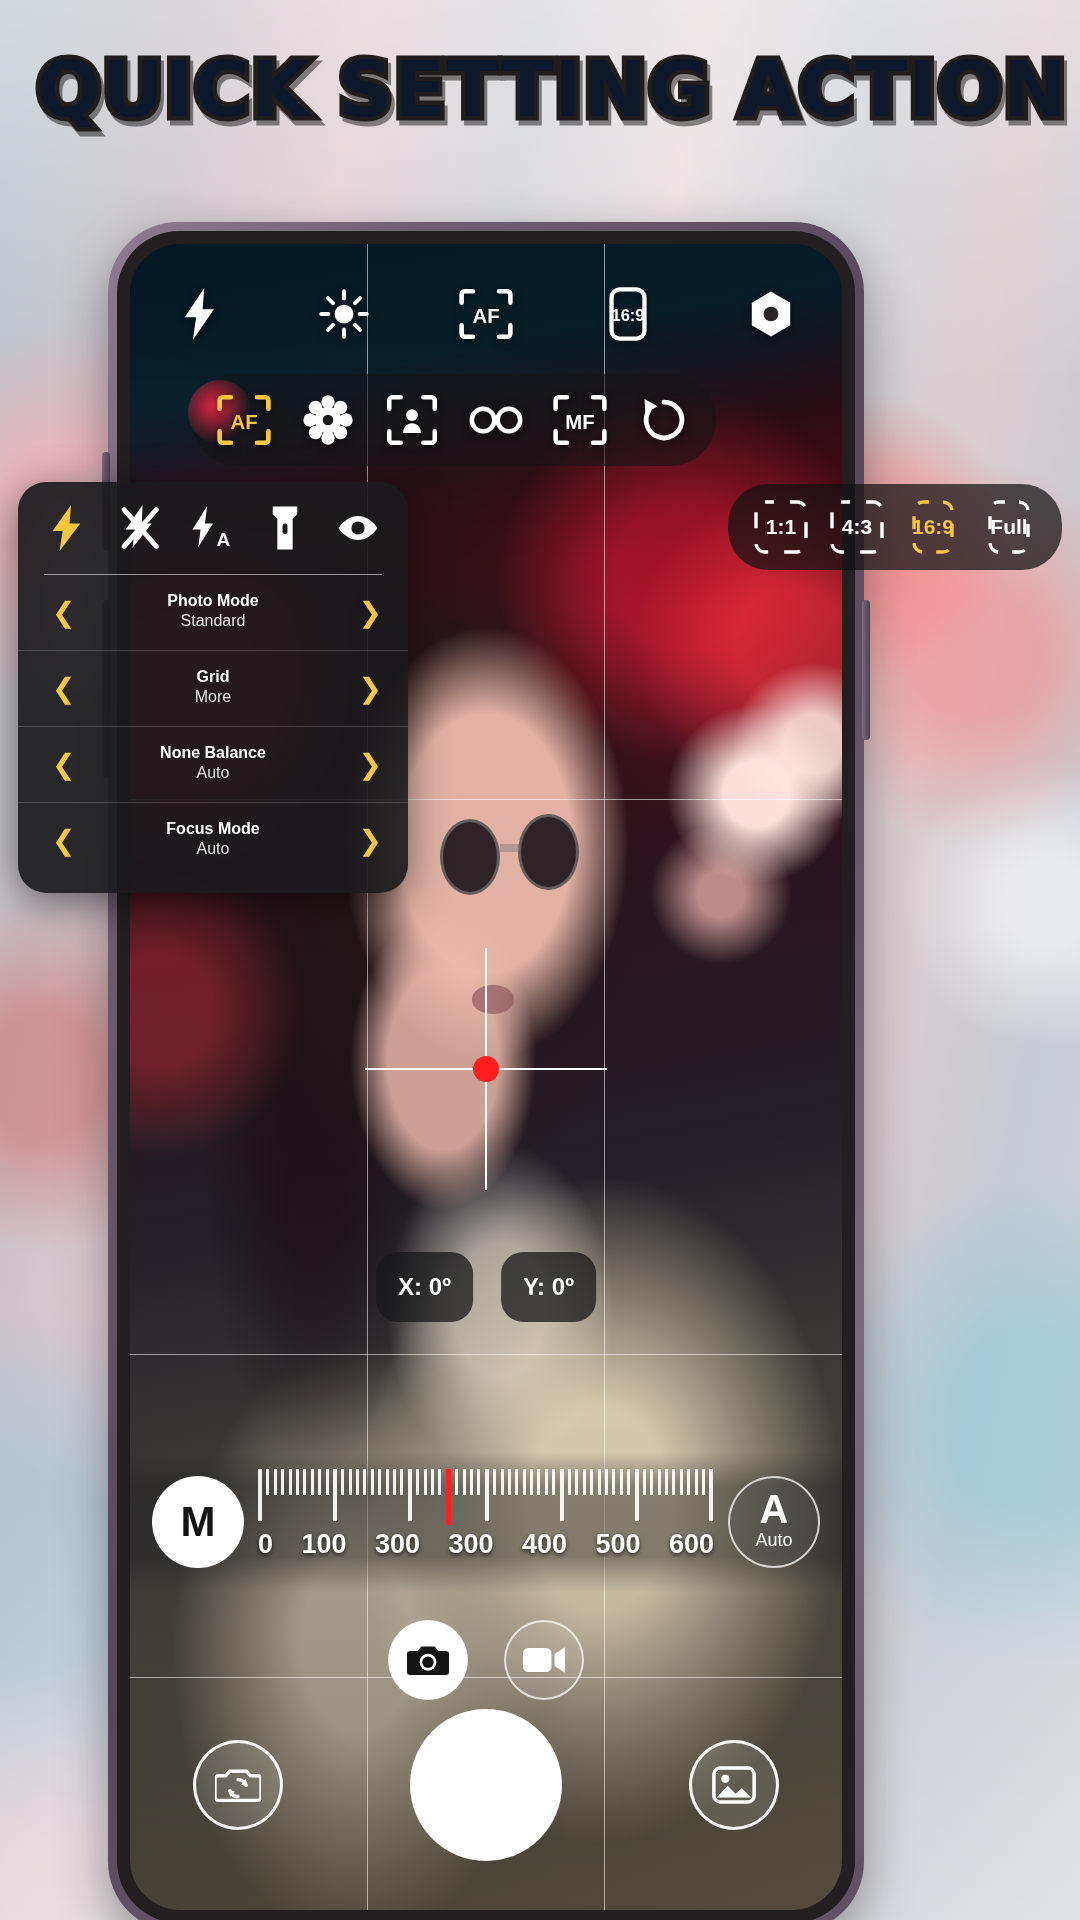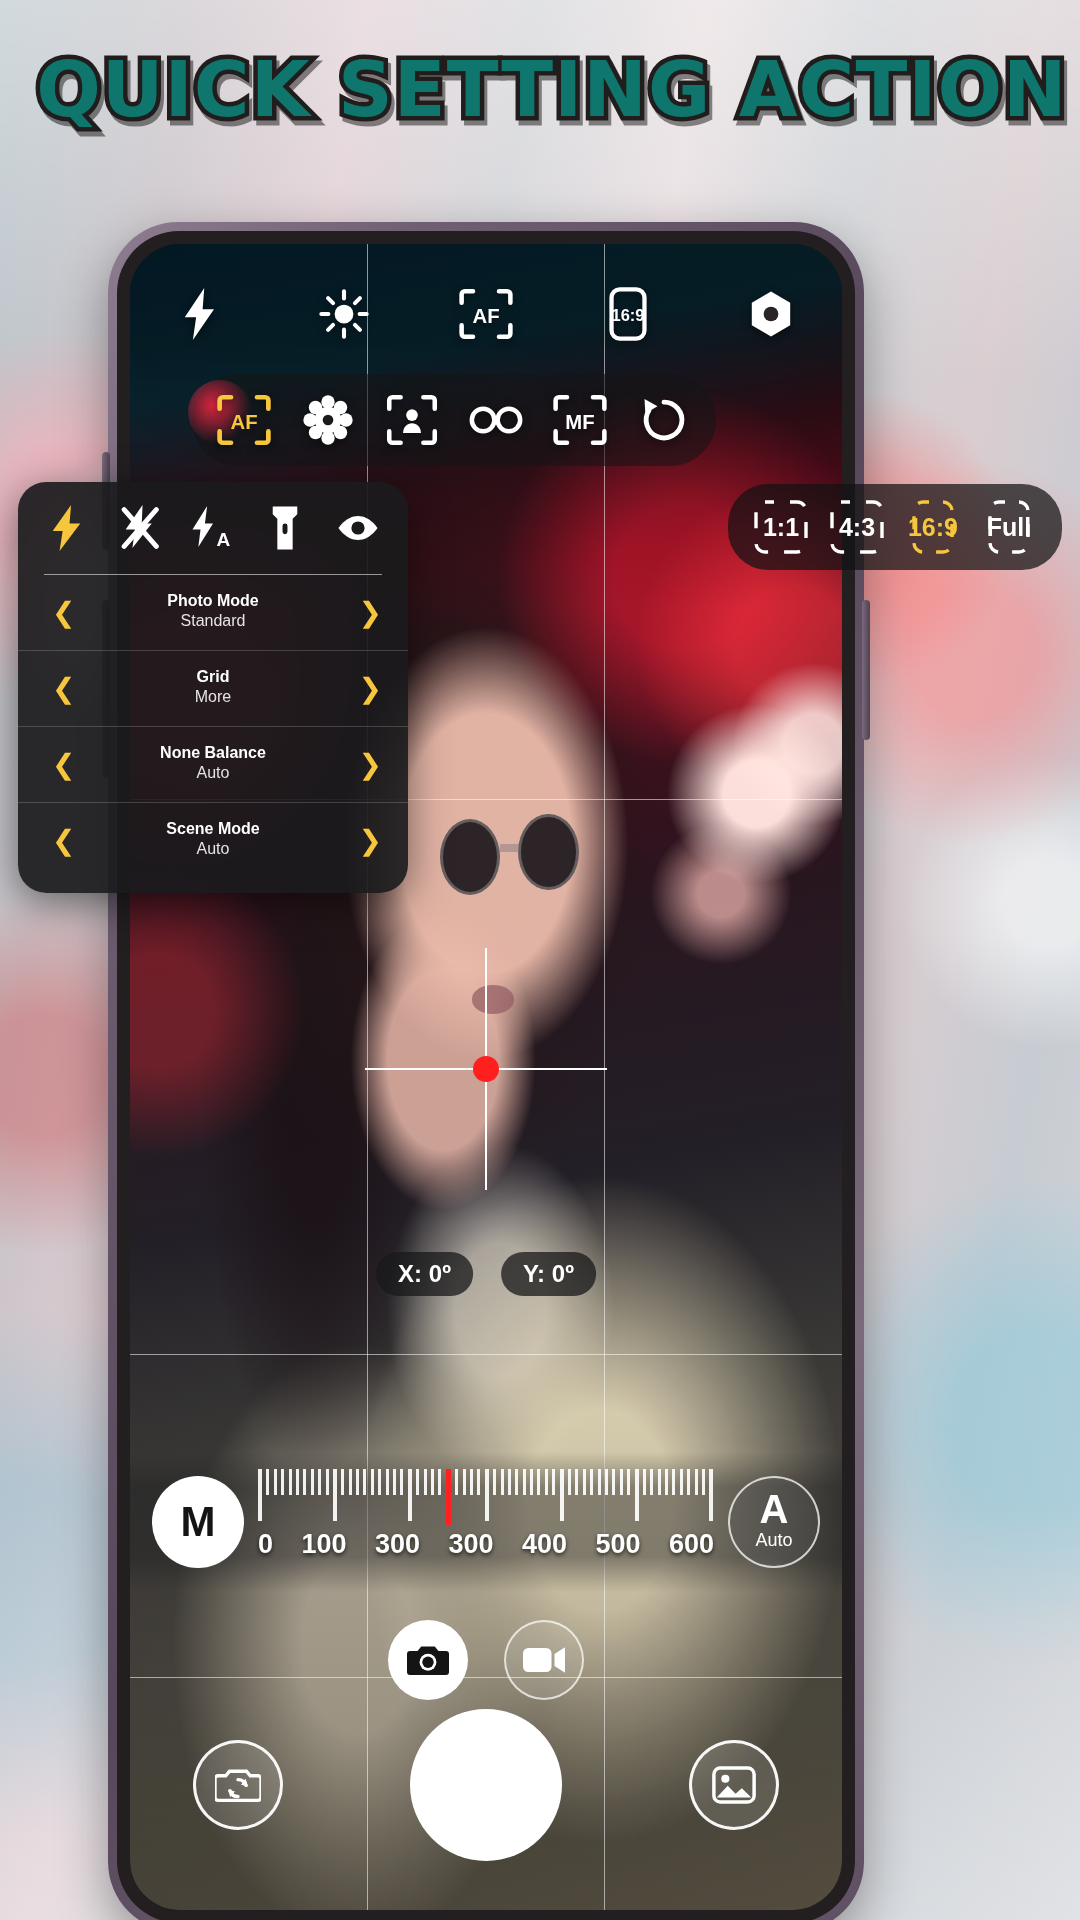--- a/index.html
+++ b/index.html
@@ -30,21 +30,21 @@
     content:""; position:absolute; inset:0;
     background:linear-gradient(180deg, rgba(255,255,255,.35) 0%, rgba(255,255,255,0) 20%,
                rgba(255,255,255,0) 78%, rgba(255,255,255,.3) 100%);
   }
 
   
   #headline { position:absolute; top:52px; left:0; width:100%; text-align:center; z-index:30; }
   #title {
     font-family:"DejaVu Sans", sans-serif;
     font-size:76px; font-weight:bold; letter-spacing:1px;
-    color:#0f766e;
+    color:#0f172a;
     -webkit-text-stroke:9px #201d1c;
     paint-order:stroke fill;
     line-height:1.0;
     filter:drop-shadow(3px 5px 0 rgba(0,0,0,.45));
     margin-left:24px;
   }
   #subtitle {
     margin-top:16px;
     font-size:46px; font-weight:400; color:#1d1b1a;
     letter-spacing:.5px;
@@ -180,34 +180,34 @@
     position:absolute; right:-100px; top:250px;
     display:flex; align-items:center; gap:14px;
     background:rgba(18,18,20,.72);
     border-radius:40px; padding:12px 22px;
     z-index:14;
   }
   .ratio-pill{
     width:62px;height:62px;display:flex;align-items:center;justify-content:center;
     position:relative;
   }
-  .ratio-pill span{font-size:25px;font-weight:bold;color:#fff;position:relative;z-index:2;}
+  .ratio-pill span{font-size:21px;font-weight:bold;color:#fff;position:relative;z-index:2;}
   .ratio-pill.active span{color:#F6C63C;}
 
   
   #reticle{position:absolute;left:50%;top:49.5%;transform:translate(-50%,-50%);z-index:7;}
   #reticle .rline{position:absolute;background:#fff;}
   #rdot{position:absolute;left:50%;top:50%;transform:translate(-50%,-50%);
     width:26px;height:26px;border-radius:50%;background:#ff1f1f;}
 
   
   #xy{position:absolute;left:50%;top:60.5%;transform:translateX(-50%);display:flex;gap:28px;z-index:8;}
   .xy-chip{
     background:rgba(24,24,26,.75); border-radius:22px;
-    padding:8px 22px; color:#fff; font-size:24px; font-weight:bold;
+    padding:21px 22px; color:#fff; font-size:24px; font-weight:bold;
   }
 
   
   #iso-wrap{
     position:absolute; left:0; right:0; bottom:318px; height:140px;
     z-index:8; display:flex; align-items:center;
     background:linear-gradient(180deg, rgba(30,30,32,.0), rgba(30,30,32,.42) 25%, rgba(30,30,32,.42) 75%, rgba(30,30,32,0));
   }
   #m-btn{
     width:92px;height:92px;border-radius:50%;background:#fff;
@@ -588,21 +588,21 @@
         <span class="arrow r">❯</span>
       </div>
       <div class="srow">
         <span class="arrow l">❮</span>
         <span class="sname">None Balance</span>
         <span class="sval">Auto</span>
         <span class="arrow r">❯</span>
       </div>
       <div class="srow">
         <span class="arrow l">❮</span>
-        <span class="sname">Scene Mode</span>
+        <span class="sname">Focus Mode</span>
         <span class="sval">Auto</span>
         <span class="arrow r">❯</span>
       </div>
     </div>
 </div>
 
 <div id="ratio-bar" style="position:absolute;right:18px;top:484px;z-index:40;">
     <div class="ratio-pill">
       <svg style="position:absolute;left:50%;top:50%;transform:translate(-50%,-50%)" width="54" height="54" viewBox="0 0 54 54">
         <rect x="2" y="2" width="50" height="50" rx="9" fill="none" stroke="#ffffff" stroke-width="3.4" stroke-dasharray="16 16" stroke-dashoffset="7"></rect>

